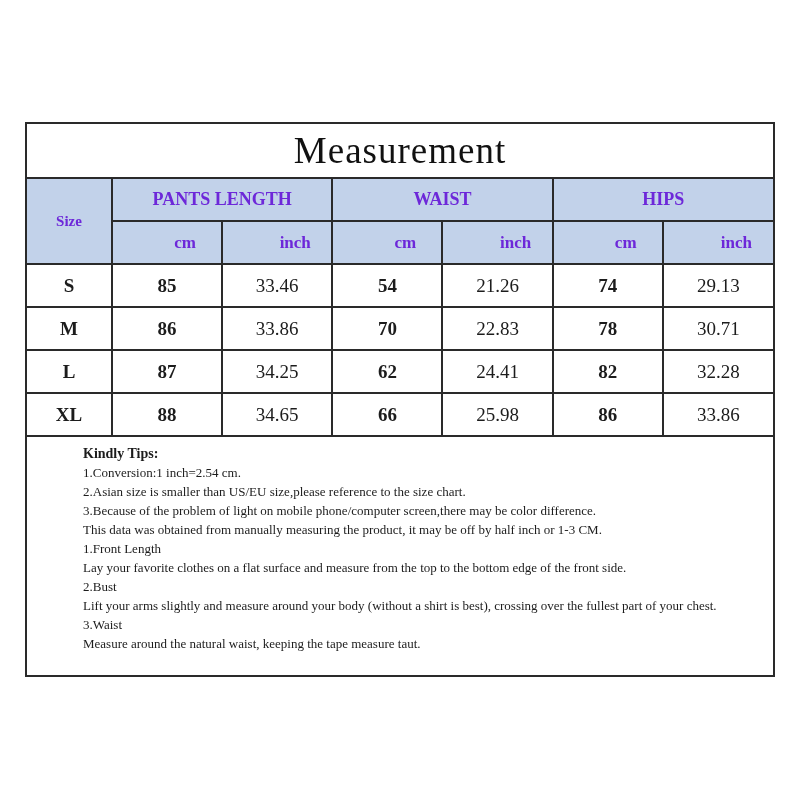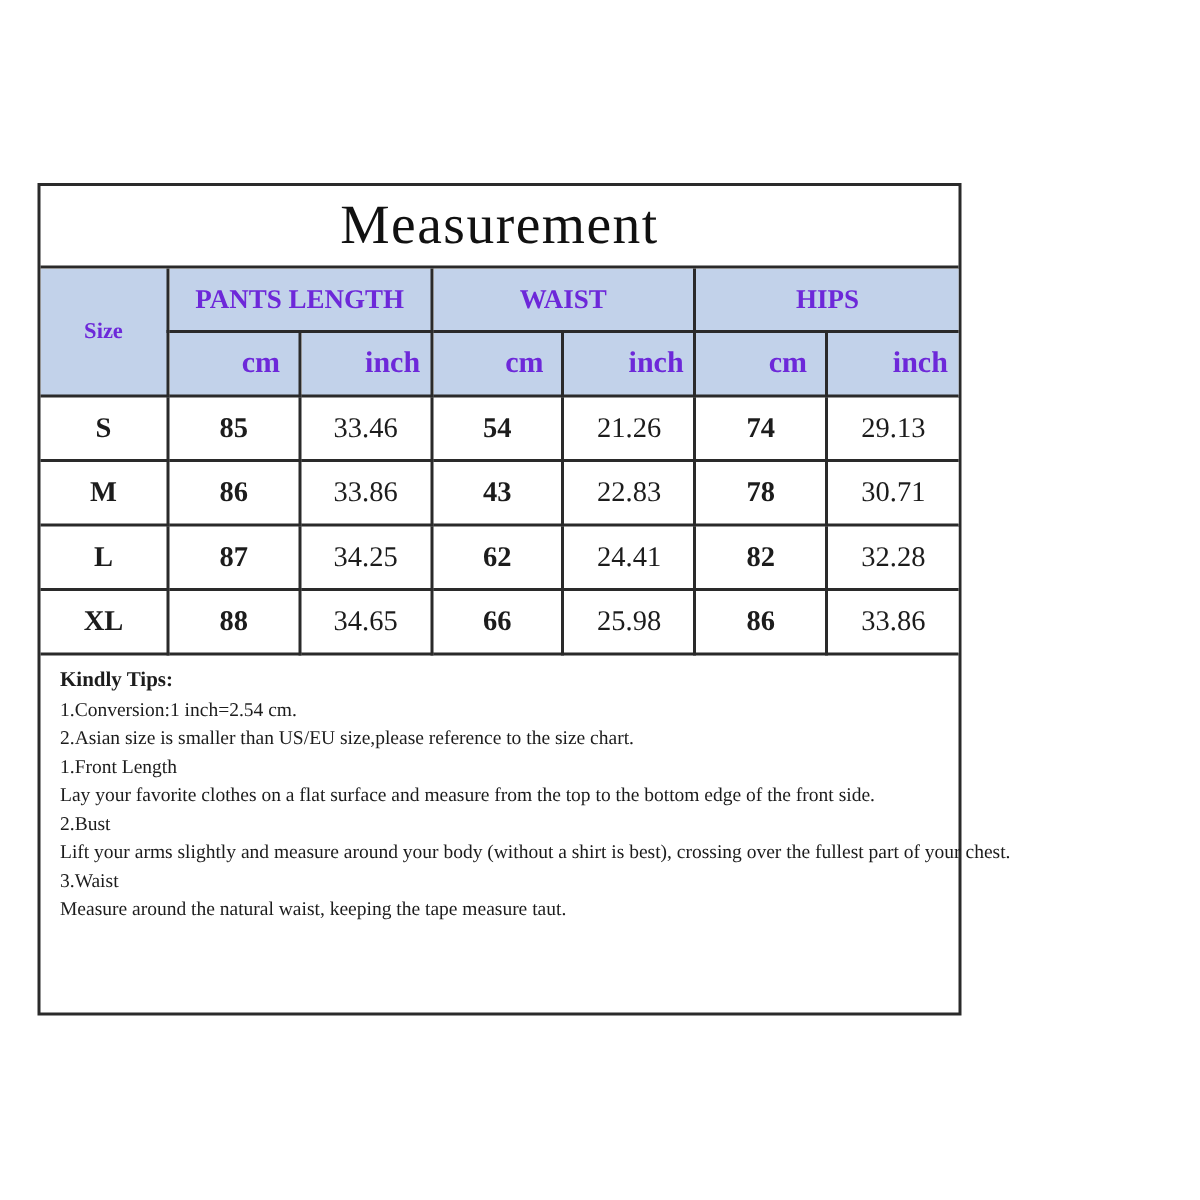--- a/index.html
+++ b/index.html
@@ -12,21 +12,21 @@
     width: 800px;
     height: 800px;
     background: #ffffff;
     font-family: "Liberation Serif", serif;
     color: #1c1c1c;
   }
   .chart-box {
     position: absolute;
     left: 25px;
     top: 122px;
-    width: 616px;
+    width: 750px;
     height: 555px;
     border: 2px solid #2a2a2a;
     box-sizing: border-box;
     background: #ffffff;
   }
   .title-row {
     height: 53px;
     border-bottom: 2px solid #2a2a2a;
     display: flex;
     align-items: center;
@@ -50,35 +50,35 @@
     overflow: hidden;
   }
   .meas tr > *:first-child { border-left: none; }
   .meas tr > *:last-child  { border-right: none; }
   .meas thead tr:first-child > * { border-top: none; }
   .meas thead th {
     background: #c2d2ea;
     color: #6d28d9;
   }
   .meas .group-row th { height: 41px; font-size: 18px; }
-  .meas .unit-row th  { height: 41px; font-size: 20px; padding-left: 36px; }
+  .meas .unit-row th  { height: 41px; font-size: 17px; padding-left: 36px; }
   .meas th.size-head  { font-size: 15px; }
   .meas tbody td { height: 41px; font-size: 19px; background: #ffffff; }
   .meas td.size-cell { font-weight: bold; }
   .meas td.cm-val    { font-weight: bold; margin-top: 43px; }
   .meas td.inch-val  { font-weight: normal; }
   .col-size { width: 85px; }
   .tips {
     padding: 7px 8px 0 13px;
     font-size: 13px;
     line-height: 19px;
     color: #1c1c1c;
     white-space: nowrap;
   }
-  .tips .line { height: 19px; }
+  .tips .line { height: 19px; margin-left: 43px; }
   .tips .bold { font-weight: bold; font-size: 14px; }
 </style>
 </head>
 <body>
 
 <div class="canvas">
   <div class="chart-box">
 
     <div class="title-row">
       <span class="title">Measurement</span>
@@ -117,21 +117,21 @@
           <td class="inch-val">33.46</td>
           <td class="cm-val">54</td>
           <td class="inch-val">21.26</td>
           <td class="cm-val">74</td>
           <td class="inch-val">29.13</td>
         </tr>
         <tr>
           <td class="size-cell">M</td>
           <td class="cm-val">86</td>
           <td class="inch-val">33.86</td>
-          <td class="cm-val">43</td>
+          <td class="cm-val">70</td>
           <td class="inch-val">22.83</td>
           <td class="cm-val">78</td>
           <td class="inch-val">30.71</td>
         </tr>
         <tr>
           <td class="size-cell">L</td>
           <td class="cm-val">87</td>
           <td class="inch-val">34.25</td>
           <td class="cm-val">62</td>
           <td class="inch-val">24.41</td>
@@ -147,20 +147,22 @@
           <td class="cm-val">86</td>
           <td class="inch-val">33.86</td>
         </tr>
       </tbody>
     </table>
 
     <div class="tips">
       <div class="line bold">Kindly Tips:</div>
       <div class="line">1.Conversion:1 inch=2.54 cm.</div>
       <div class="line">2.Asian size is smaller than US/EU size,please reference to the size chart.</div>
+      <div class="line">3.Because of the problem of light on mobile phone/computer screen,there may be color difference.</div>
+      <div class="line">This data was obtained from manually measuring the product, it may be off by half inch or 1-3 CM.</div>
       <div class="line">1.Front Length</div>
       <div class="line">Lay your favorite clothes on a flat surface and measure from the top to the bottom edge of the front side.</div>
       <div class="line">2.Bust</div>
       <div class="line">Lift your arms slightly and measure around your body (without a shirt is best), crossing over the fullest part of your chest.</div>
       <div class="line">3.Waist</div>
       <div class="line">Measure around the natural waist, keeping the tape measure taut.</div>
     </div>
 
   </div>
 </div>

